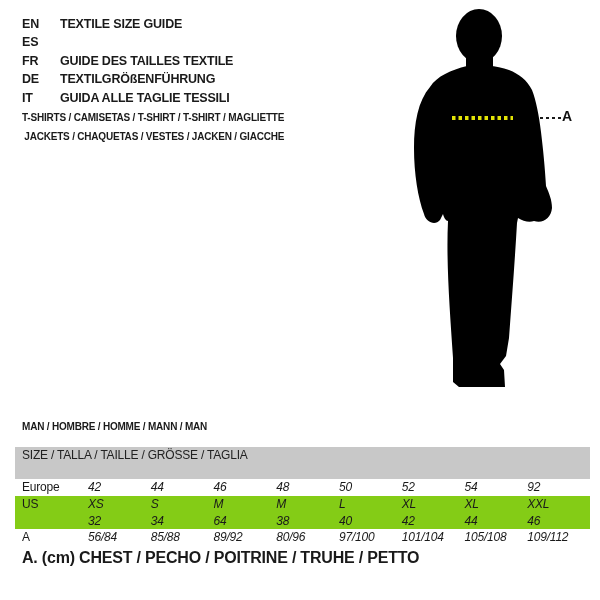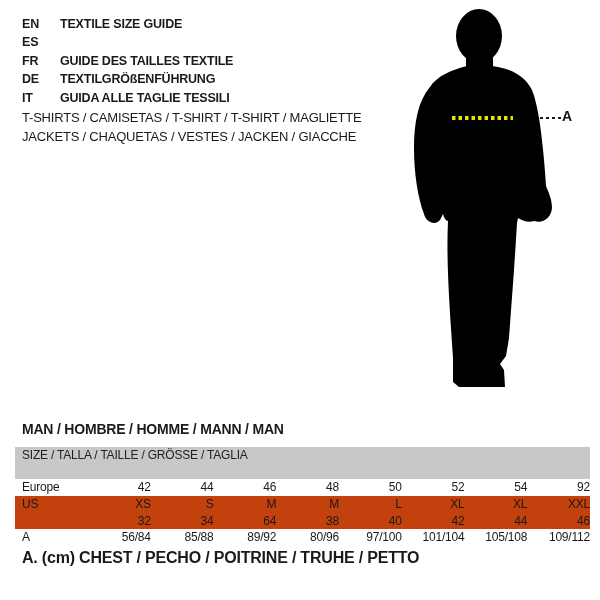--- a/index.html
+++ b/index.html
@@ -7,35 +7,35 @@
     position:relative; width:600px; height:600px; background:#ffffff;
     font-family:"Liberation Sans", sans-serif; color:#1a1a1a; overflow:hidden;
     letter-spacing:-0.2px;
   }
   
   .lang-list { position:absolute; left:22px; top:15px; }
   .lang-row { display:flex; height:18.4px; line-height:18.4px; font-size:12.5px; font-weight:bold;align-items:flex-end; }
   .lang-code { width:38px; }
   .lang-label { white-space:nowrap; }
   
-  .categories { position:absolute; left:22px; top:109px; font-size:13px; font-weight:normal; }
+  .categories { position:absolute; left:22px; top:109px; font-size:10px; font-weight:bold;text-align:right; }
   .cat-line { height:18.5px; line-height:18.5px; white-space:nowrap; }
   
   .figure-wrap { position:absolute; left:405px; top:8px; width:160px; height:382px; }
   .figure-wrap svg { display:block; }
   .measure-label { position:absolute; left:562px; top:108px; font-size:14px; font-weight:bold; color:#111; }
   
-  .section-title { position:absolute; left:22px; top:421px; font-size:14px; font-weight:bold; white-space:nowrap; }
+  .section-title { position:absolute; left:22px; top:421px; font-size:10px; font-weight:bold; white-space:nowrap; }
   
   .size-table { position:absolute; left:15px; top:447px; width:575px; font-size:12px; }
   .t-header { height:32px; line-height:16px; background:#c8c8c8; padding-left:7px; color:#222; }
   .t-body .t-row { display:flex; height:16.75px; line-height:16.75px; }
-  .t-row.shaded { background:#c2410c; }
+  .t-row.shaded { background:#84cc16; }
   .t-label { width:66px; padding-left:7px; }
-  .t-cell { flex:1; text-align:right; }
+  .t-cell { flex:1; text-align:left;font-style:italic; }
   
   .footnote { position:absolute; left:22px; top:549px; font-size:16px; font-weight:bold; white-space:nowrap; }
 </style>
 </head>
 <body>
 
 <div class="page">
 
   <div class="lang-list">
     <div class="lang-row">

